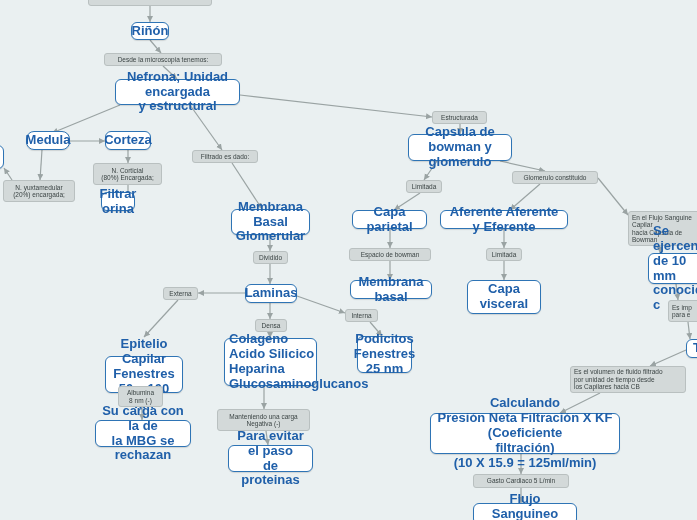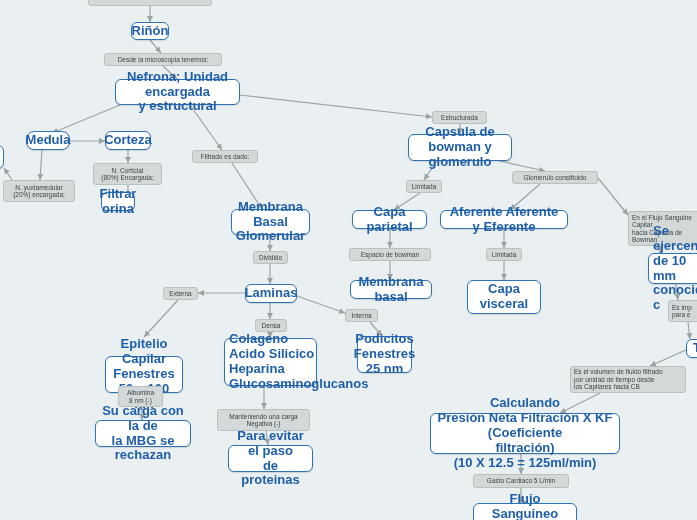--- a/index.html
+++ b/index.html
@@ -160,17 +160,17 @@
 conocido c</span></div>
       <div class="node chip left" style="left: 668px; top: 300px; width: 40px; height: 22px;"><span>Es imp
 para e</span></div>
       <div class="node box" style="left: 686px; top: 339px; width: 22px; height: 19px;"><span>T</span></div>
       <div class="node chip left" style="left: 570px; top: 366px; width: 116px; height: 27px;"><span>Es el volumen de fluido filtrado
 por unidad de tiempo desde
 los Capilares hacia CB</span></div>
       <div class="node box" style="left: 430px; top: 413px; width: 190px; height: 41px;"><span>Calculando
 Presión Neta Filtración X KF (Coeficiente
 filtración)
-(10 X 12.5 = 125ml/min)</span></div>
+(10 X 15.9 = 125ml/min)</span></div>
       <div class="node chip" style="left: 473px; top: 474px; width: 96px; height: 14px;"><span>Gasto Cardiaco 5 L/min</span></div>
       <div class="node box" style="left: 473px; top: 503px; width: 104px; height: 22px;"><span>Flujo Sanguineo Renal</span></div>
     </div>
 </div>
 
 </body></html>

